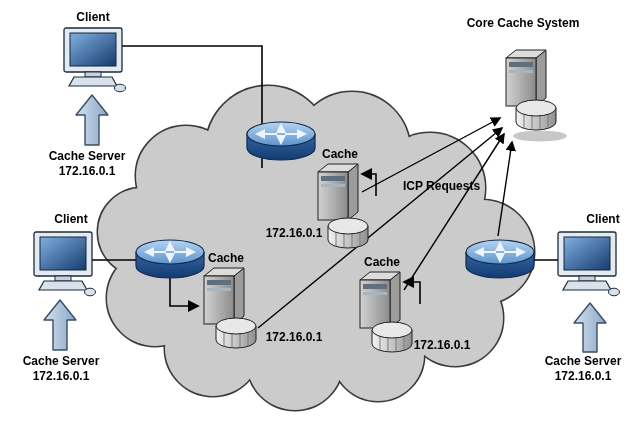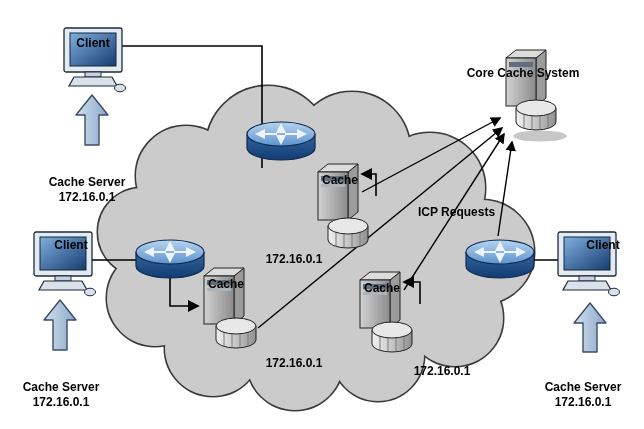--- a/index.html
+++ b/index.html
@@ -3,21 +3,21 @@
 <meta charset="utf-8">
 <style>
   html,body{margin:0;padding:0;background:#ffffff;}
   .stage{
     position:relative;width:644px;height:429px;background:#ffffff;
     font-family:"Liberation Sans",sans-serif;overflow:hidden;
   }
   .stage svg{position:absolute;left:0;top:0;}
   .lbl{
     position:absolute;font-weight:bold;font-size:12px;line-height:15px;
-    color:#000;text-align:center;white-space:nowrap;margin-top:26px;
+    color:#000;text-align:center;white-space:nowrap;
   }
   .lbl .line{display:block;}
 </style>
 </head>
 <body>
 
 <div class="stage">
 
   <svg width="644" height="429" viewBox="0 0 644 429">
     <defs>
@@ -233,22 +233,22 @@
     <span class="line">Cache Server</span>
     <span class="line">172.16.0.1</span>
   </div>
 
   <div class="lbl" style="left:574px;top:212px;width:58px;">Client</div>
   <div class="lbl" style="left:530px;top:354px;width:106px;">
     <span class="line">Cache Server</span>
     <span class="line">172.16.0.1</span>
   </div>
 
-  <div class="lbl" style="left:446px;top:40px;width:154px;">Core Cache System</div>
-  <div class="lbl" style="left:409px;top:179px;width:95px;">ICP Requests</div>
+  <div class="lbl" style="left:446px;top:16px;width:154px;">Core Cache System</div>
+  <div class="lbl" style="left:394px;top:179px;width:95px;">ICP Requests</div>
 
   <div class="lbl" style="left:316px;top:147px;width:48px;">Cache</div>
   <div class="lbl" style="left:256px;top:226px;width:76px;">172.16.0.1</div>
 
   <div class="lbl" style="left:202px;top:251px;width:48px;">Cache</div>
   <div class="lbl" style="left:256px;top:330px;width:76px;">172.16.0.1</div>
 
   <div class="lbl" style="left:358px;top:255px;width:48px;">Cache</div>
   <div class="lbl" style="left:404px;top:338px;width:76px;">172.16.0.1</div>
 

